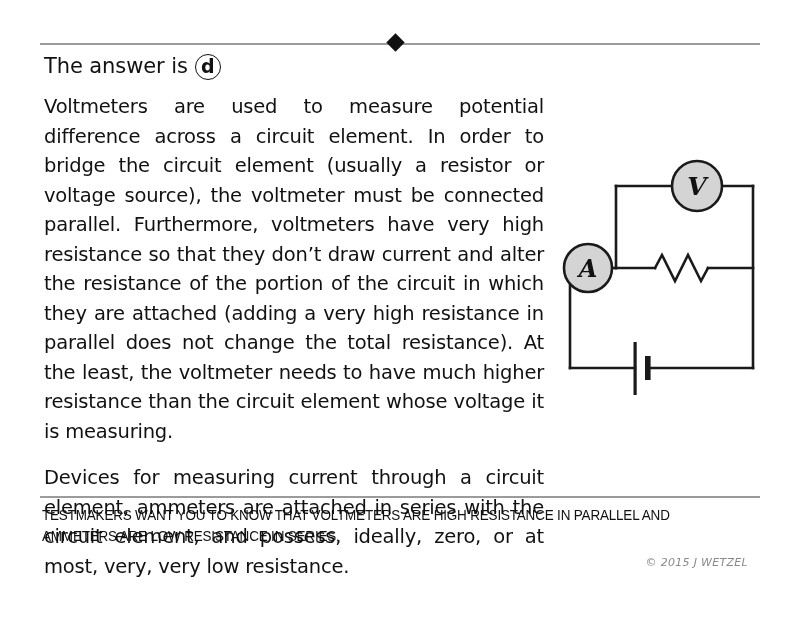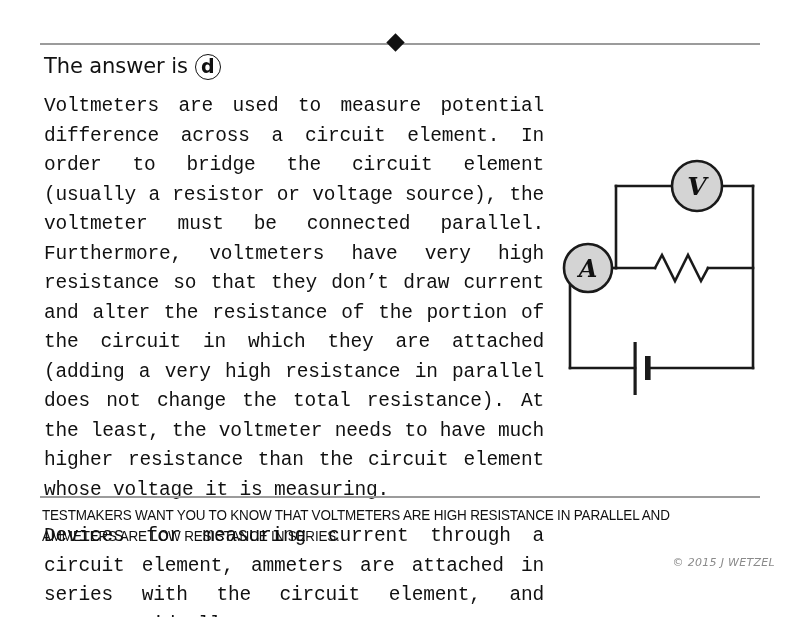--- a/index.html
+++ b/index.html
@@ -77,21 +77,20 @@
     top: 92px;
     width: 500px;
     font-size: 19.5px;
     line-height: 29.5px;
     text-align: justify;
     letter-spacing: -0.2px;
     hyphens: manual;
   }
   .prose p {
     margin: 0 0 17px 0;
-    font-family: Liberation Mono, monospace;
   }
   .prose p:last-child {
     margin-bottom: 0;
   }
 
   
   .figure {
     position: absolute;
     left: 552px;
     top: 150px;
@@ -123,21 +122,21 @@
     line-height: 21px;
     letter-spacing: -0.2px;
     transform: scaleX(0.93);
     transform-origin: left top;
     color: #111111;
   }
 
   
   .copyright {
     position: absolute;
-    right: 25px;
+    right: 52px;
     top: 556px;
     font-size: 11px;
     font-style: italic;
     letter-spacing: 0.3px;
     color: #8a8a8a;
     text-align: center;
   }
 </style>
 </head>
 <body>

